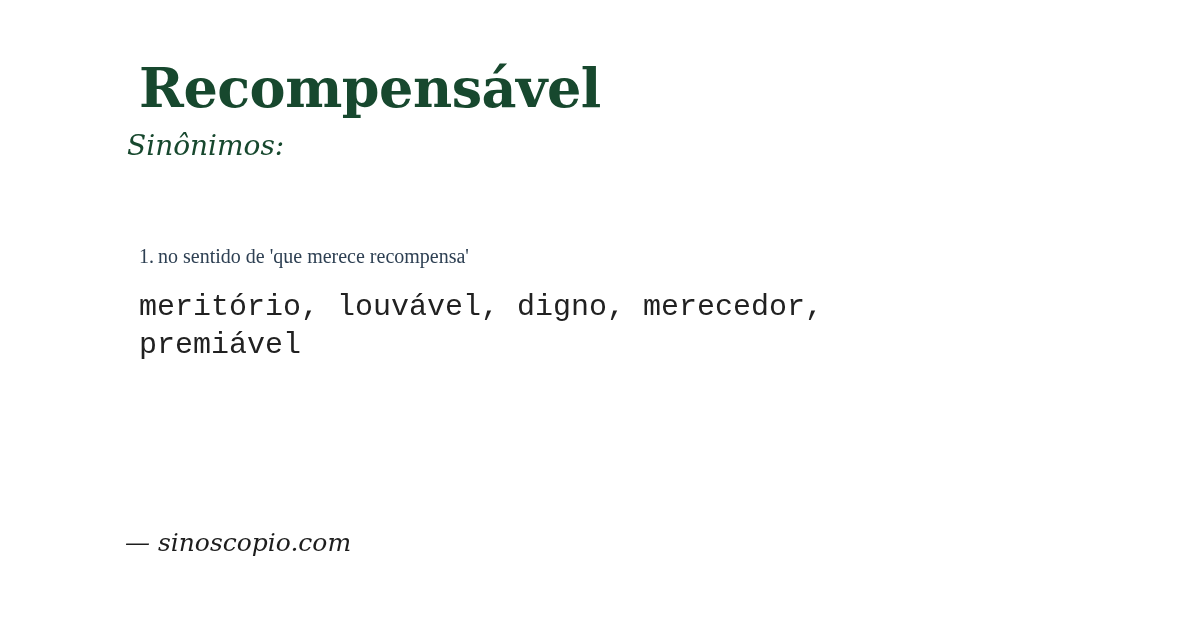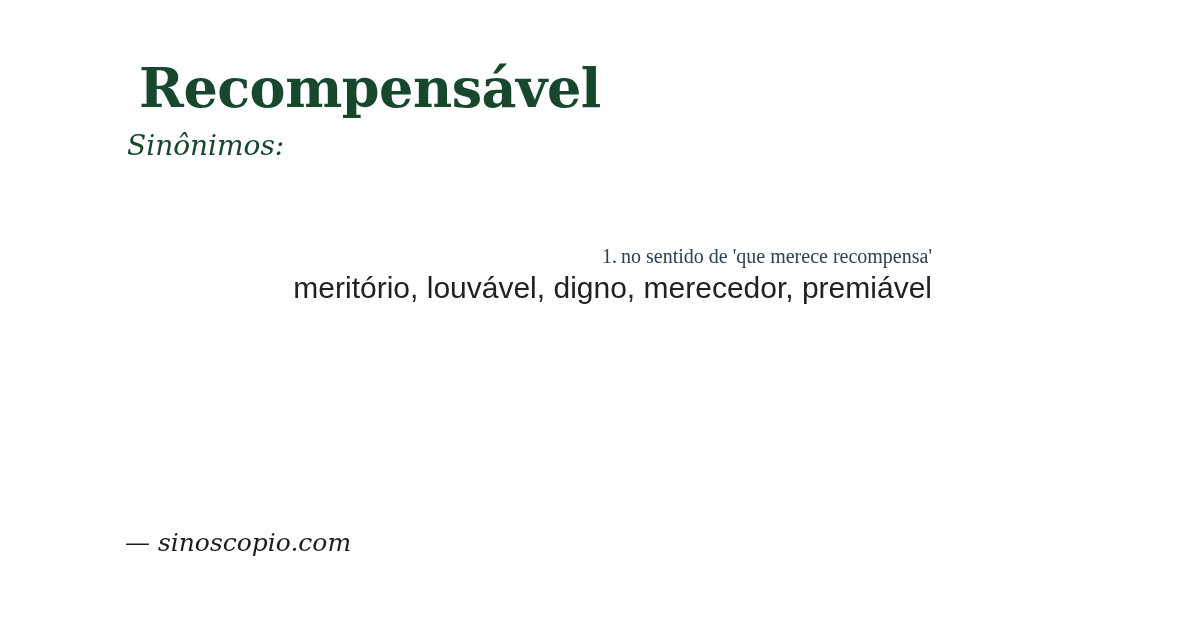--- a/index.html
+++ b/index.html
@@ -35,40 +35,39 @@
     font-size: 28px;
     line-height: 1.2;
     font-weight: 400;
     font-style: italic;
     color: #17482e;
     font-family: "DejaVu Serif", serif;
   }
   .sense {
     position: absolute;
     left: 139px;
-    right: 68px;
-    text-align: right;
+    right: 56px;
   }
   .sense-1 { top: 243px; }
   .sense-2 { top: 331px; }
   .sense-label {
     font-size: 20px;
     line-height: 1.3;
     color: #2e4053;
     font-family: "Liberation Serif", "DejaVu Serif", serif;
   }
   .sense-number {
     margin-right: 4px;
   }
   .sense-synonyms {
-    margin-top: 0;
+    margin-top: 20px;
     font-size: 30px;
     line-height: 1.25;
     color: #212121;
-    font-family: Liberation Sans, sans-serif;
+    font-family: Liberation Mono, monospace;
   }
   .footer {
     position: absolute;
     left: 125px;
     top: 528px;
     font-size: 25px;
     font-style: italic;
     color: #1d1d1d;
     font-family: "DejaVu Serif", serif;
   }

